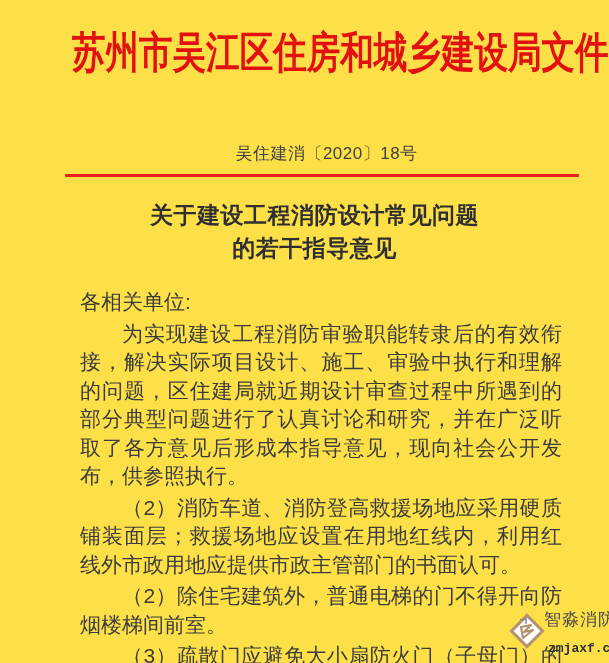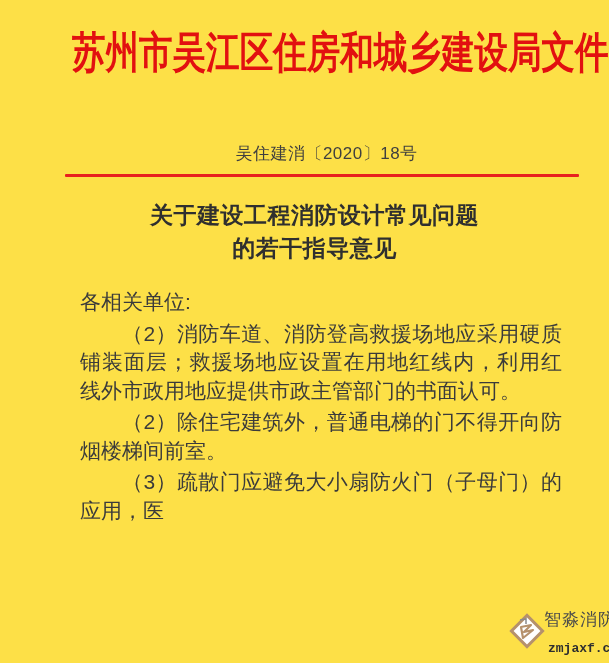--- a/index.html
+++ b/index.html
@@ -140,20 +140,21 @@
 
   <div class="red-rule"></div>
 
   <div class="doc-title">
     <span>关于建设工程消防设计常见问题</span><br>
     <span>的若干指导意见</span>
   </div>
 
   <div class="body">
     <p>各相关单位:</p>
+    <p class="indent">为实现建设工程消防审验职能转隶后的有效衔接，解决实际项目设计、施工、审验中执行和理解的问题，区住建局就近期设计审查过程中所遇到的部分典型问题进行了认真讨论和研究，并在广泛听取了各方意见后形成本指导意见，现向社会公开发布，供参照执行。</p>
     <p class="indent">（2）消防车道、消防登高救援场地应采用硬质铺装面层；救援场地应设置在用地红线内，利用红线外市政用地应提供市政主管部门的书面认可。</p>
     <p class="indent">（2）除住宅建筑外，普通电梯的门不得开向防烟楼梯间前室。</p>
     <p class="indent">（3）疏散门应避免大小扇防火门（子母门）的应用，医</p>
   </div>
 
   <div class="watermark">
     <span class="wm-logo">
       <svg width="40" height="40" viewBox="0 0 40 40">
         <rect x="9" y="9" width="22" height="22" transform="rotate(45 20 20)" fill="#ffffff" stroke="#b5916c" stroke-width="3"></rect>
         <path d="M14 16 L24 14 L17 21 L26 19 L16 27 Z" fill="none" stroke="#b5916c" stroke-width="2.2" stroke-linejoin="round"></path>

